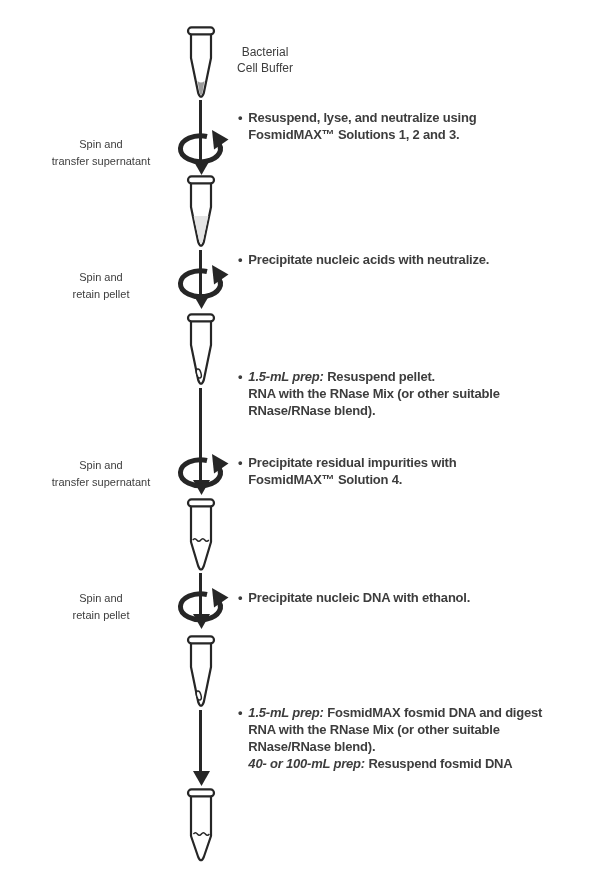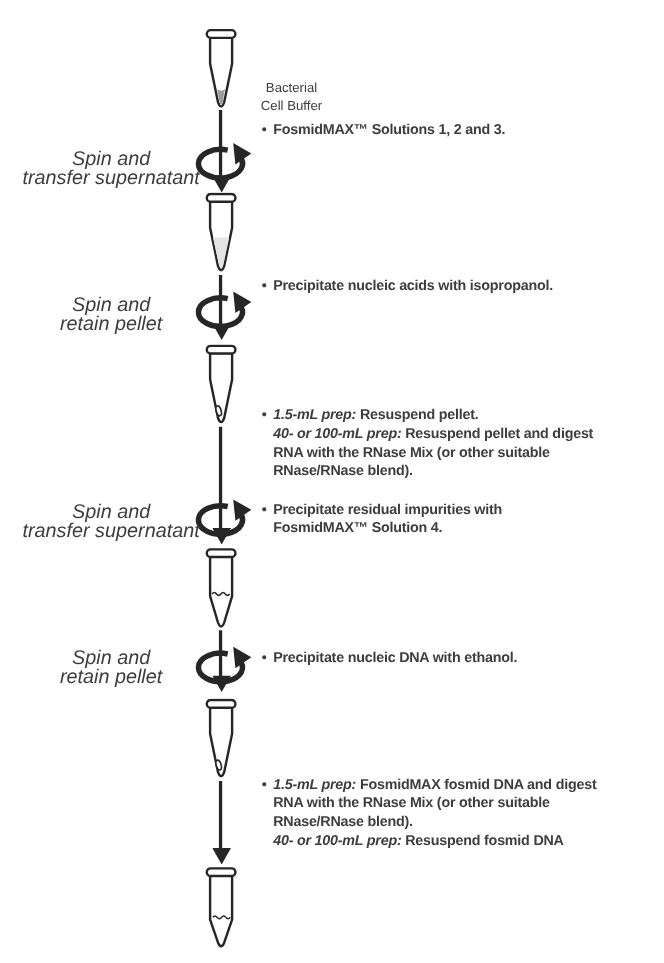--- a/index.html
+++ b/index.html
@@ -6,25 +6,25 @@
   .canvas{
     position:relative;width:604px;height:875px;background:#ffffff;
     font-family:"Liberation Sans",sans-serif;overflow:hidden;color:#3d3d3d;
   }
   .vline{position:absolute;left:199px;width:3px;background:#262626;}
   .arrowhead{position:absolute;left:193px;width:17px;height:15px;}
   .spin{position:absolute;left:174px;width:56px;height:40px;}
   .tube{position:absolute;left:186px;width:30px;height:76px;}
   .caption{
     position:absolute;left:226px;top:44px;width:78px;text-align:center;
-    font-size:12px;line-height:16px;color:#3d3d3d;margin-top:28px;
+    font-size:12px;line-height:16px;color:#3d3d3d;
   }
   .spinlabel{
     position:absolute;left:2px;width:198px;text-align:center;
-    font-style:italic;font-size:18px;line-height:17px;color:#3d3d3d;
+    font-size:11px;line-height:17px;color:#3d3d3d;
   }
   .bullet{
     position:absolute;left:238px;display:flex;align-items:flex-start;
     font-weight:bold;font-size:13px;line-height:17px;letter-spacing:-0.2px;color:#3d3d3d;
     max-width:360px;
   }
   .bullet .dot{margin-right:6px;}
   .bline i{font-style:italic;}
 </style>
 </head>
@@ -125,36 +125,36 @@
     <div>transfer supernatant</div>
   </div>
   <div class="spinlabel" style="top:590px">
     <div>Spin and</div>
     <div>retain pellet</div>
   </div>
 
   <div class="bullet" style="top:109px">
     <span class="dot">•</span>
     <div class="btext">
+      <div class="bline"><i></i><span>Resuspend, lyse, and neutralize using</span></div>
       <div class="bline"><i></i><span>FosmidMAX™ Solutions 1, 2 and 3.</span></div>
     </div>
   </div>
 
   <div class="bullet" style="top:251px">
     <span class="dot">•</span>
     <div class="btext">
-      <div class="bline"><i></i><span>Precipitate nucleic acids with isopropanol.</span></div>
+      <div class="bline"><i></i><span>Precipitate nucleic acids with neutralize.</span></div>
     </div>
   </div>
 
   <div class="bullet" style="top:368px">
     <span class="dot">•</span>
     <div class="btext">
       <div class="bline"><i>1.5-mL prep:</i><span> Resuspend pellet.</span></div>
-      <div class="bline"><i>40- or 100-mL prep:</i><span> Resuspend pellet and digest</span></div>
       <div class="bline"><i></i><span>RNA with the RNase Mix (or other suitable</span></div>
       <div class="bline"><i></i><span>RNase/RNase blend).</span></div>
     </div>
   </div>
 
   <div class="bullet" style="top:454px">
     <span class="dot">•</span>
     <div class="btext">
       <div class="bline"><i></i><span>Precipitate residual impurities with</span></div>
       <div class="bline"><i></i><span>FosmidMAX™ Solution 4.</span></div>

